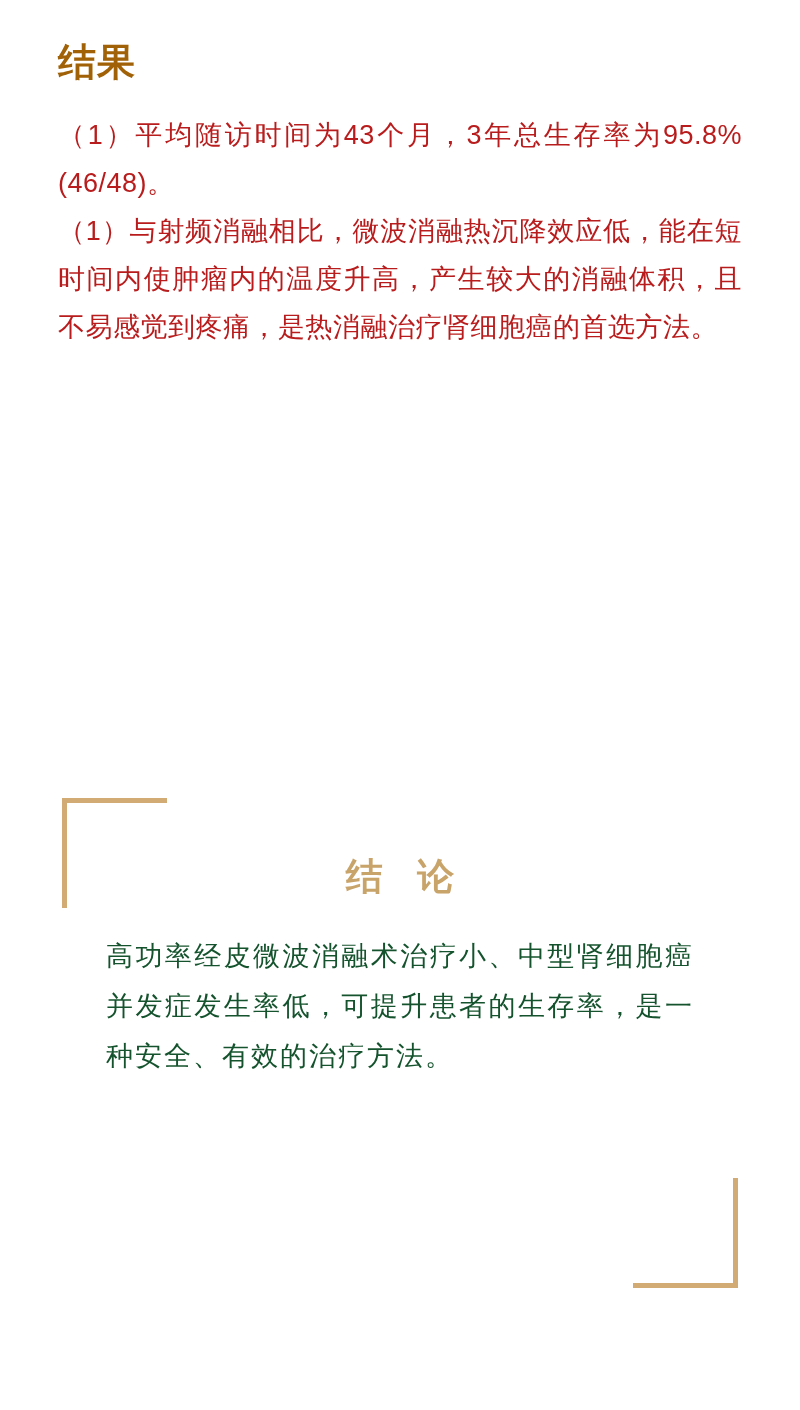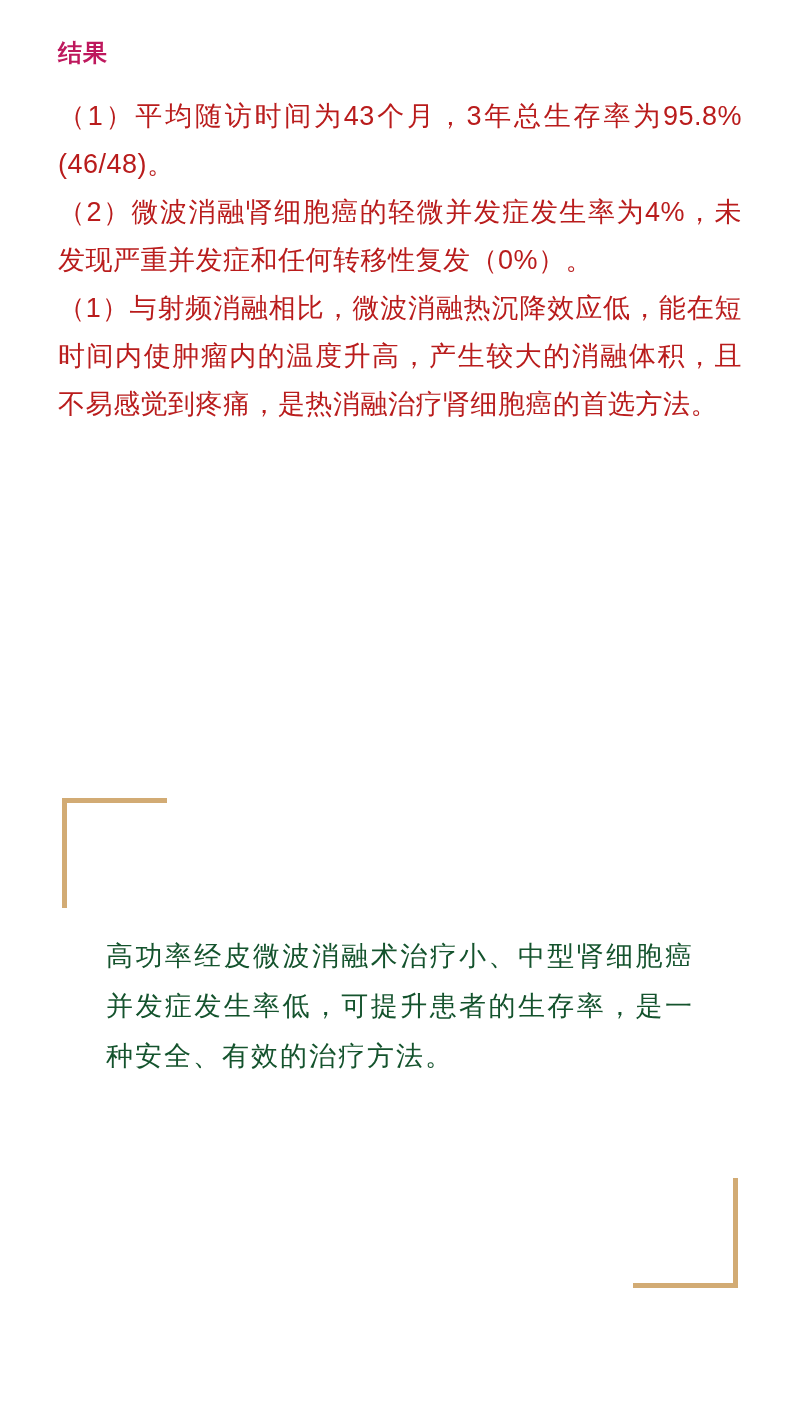--- a/index.html
+++ b/index.html
@@ -19,23 +19,23 @@
     width: 800px;
     height: 1410px;
     box-sizing: border-box;
     padding: 0 58px;
   }
 
   
   .section-heading {
     margin: 0;
     padding-top: 36px;
-    font-size: 24px;
+    font-size: 38px;
     font-weight: bold;
-    color: #be185d;
+    color: #a16207;
     letter-spacing: 1px;
     line-height: 1.4;
   }
   .results-body {
     margin-top: 22px;
   }
   .result-para {
     font-size: 27px;
     line-height: 1.78;
     color: #b91c1c;
@@ -99,25 +99,25 @@
 </style>
 </head>
 <body>
 
 <div class="page">
 
   <h2 class="section-heading">结果</h2>
 
   <div class="results-body">
     <p class="result-para">（1）平均随访时间为43个月，3年总生存率为95.8%(46/48)。</p>
-    <p class="result-para">（2）微波消融肾细胞癌的轻微并发症发生率为4%，未发现严重并发症和任何转移性复发（0%）。</p>
     <p class="result-para">（1）与射频消融相比，微波消融热沉降效应低，能在短时间内使肿瘤内的温度升高，产生较大的消融体积，且不易感觉到疼痛，是热消融治疗肾细胞癌的首选方法。</p>
   </div>
 
   <div class="conclusion-wrap">
     <div class="corner corner-tl"></div>
     <div class="corner corner-br"></div>
 
+    <div class="conclusion-title">结 论</div>
 
     <p class="conclusion-text">高功率经皮微波消融术治疗小、中型肾细胞癌并发症发生率低，可提升患者的生存率，是一种安全、有效的治疗方法。</p>
   </div>
 
 </div>
 
 </body></html>

